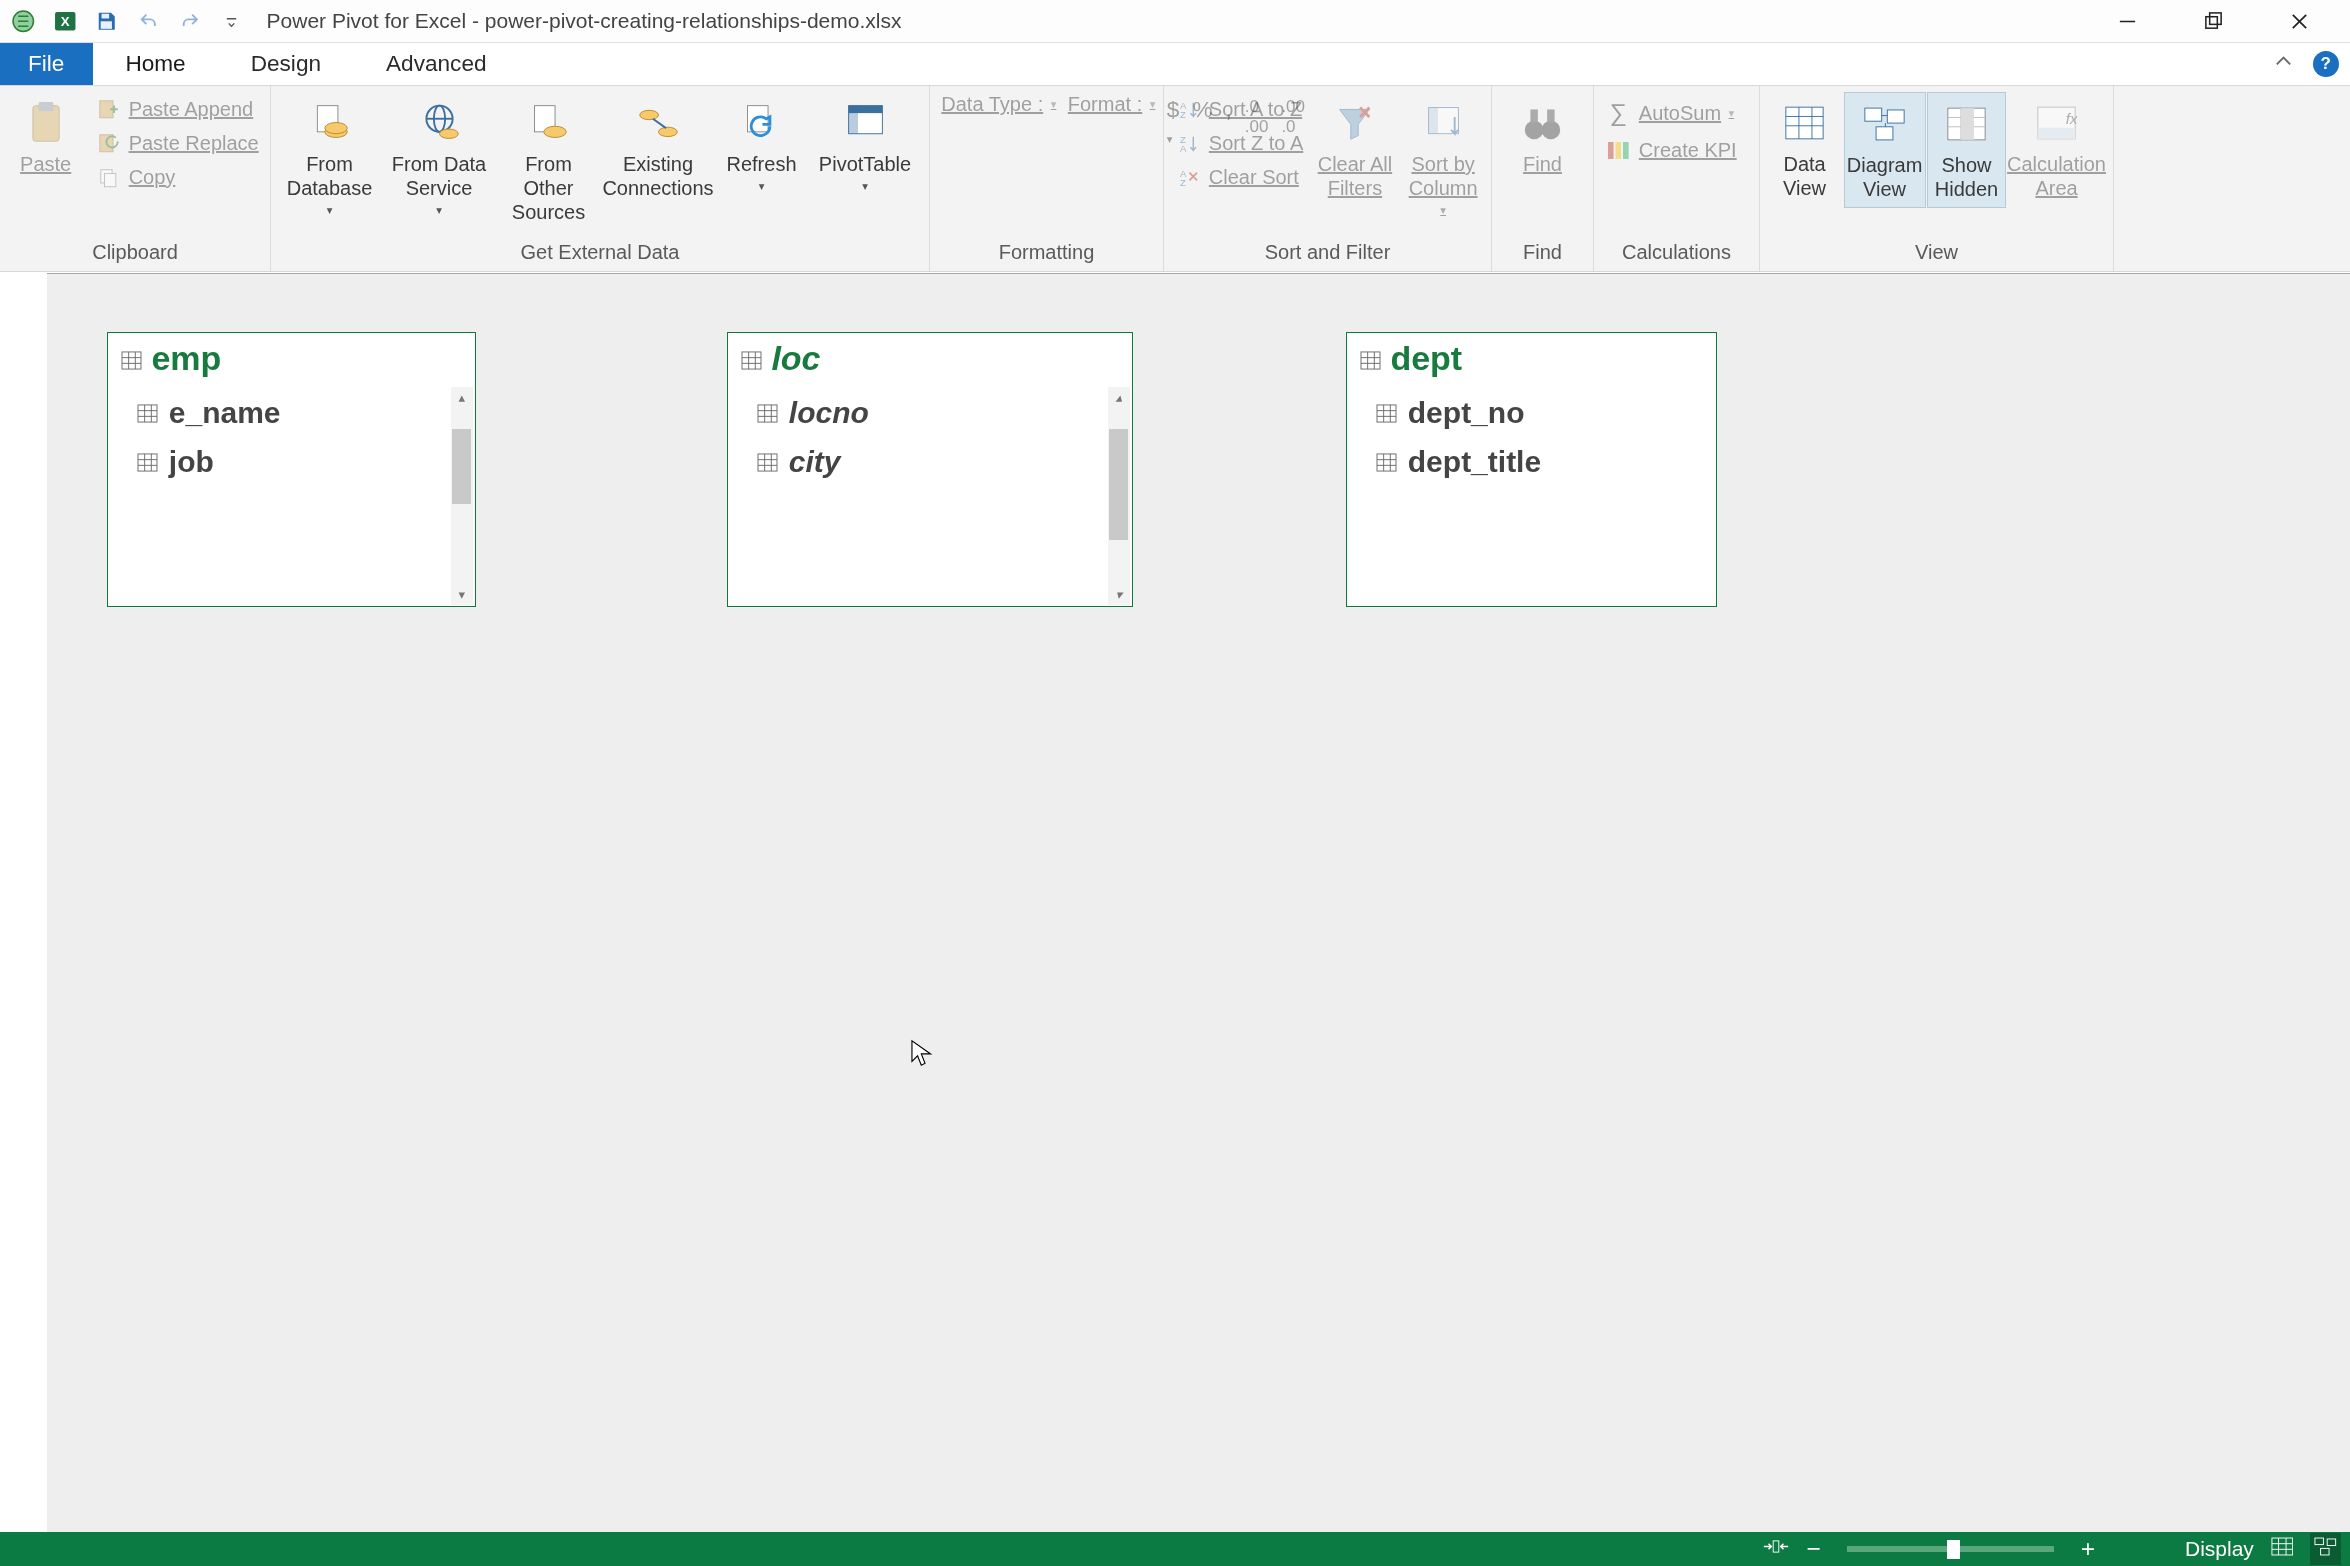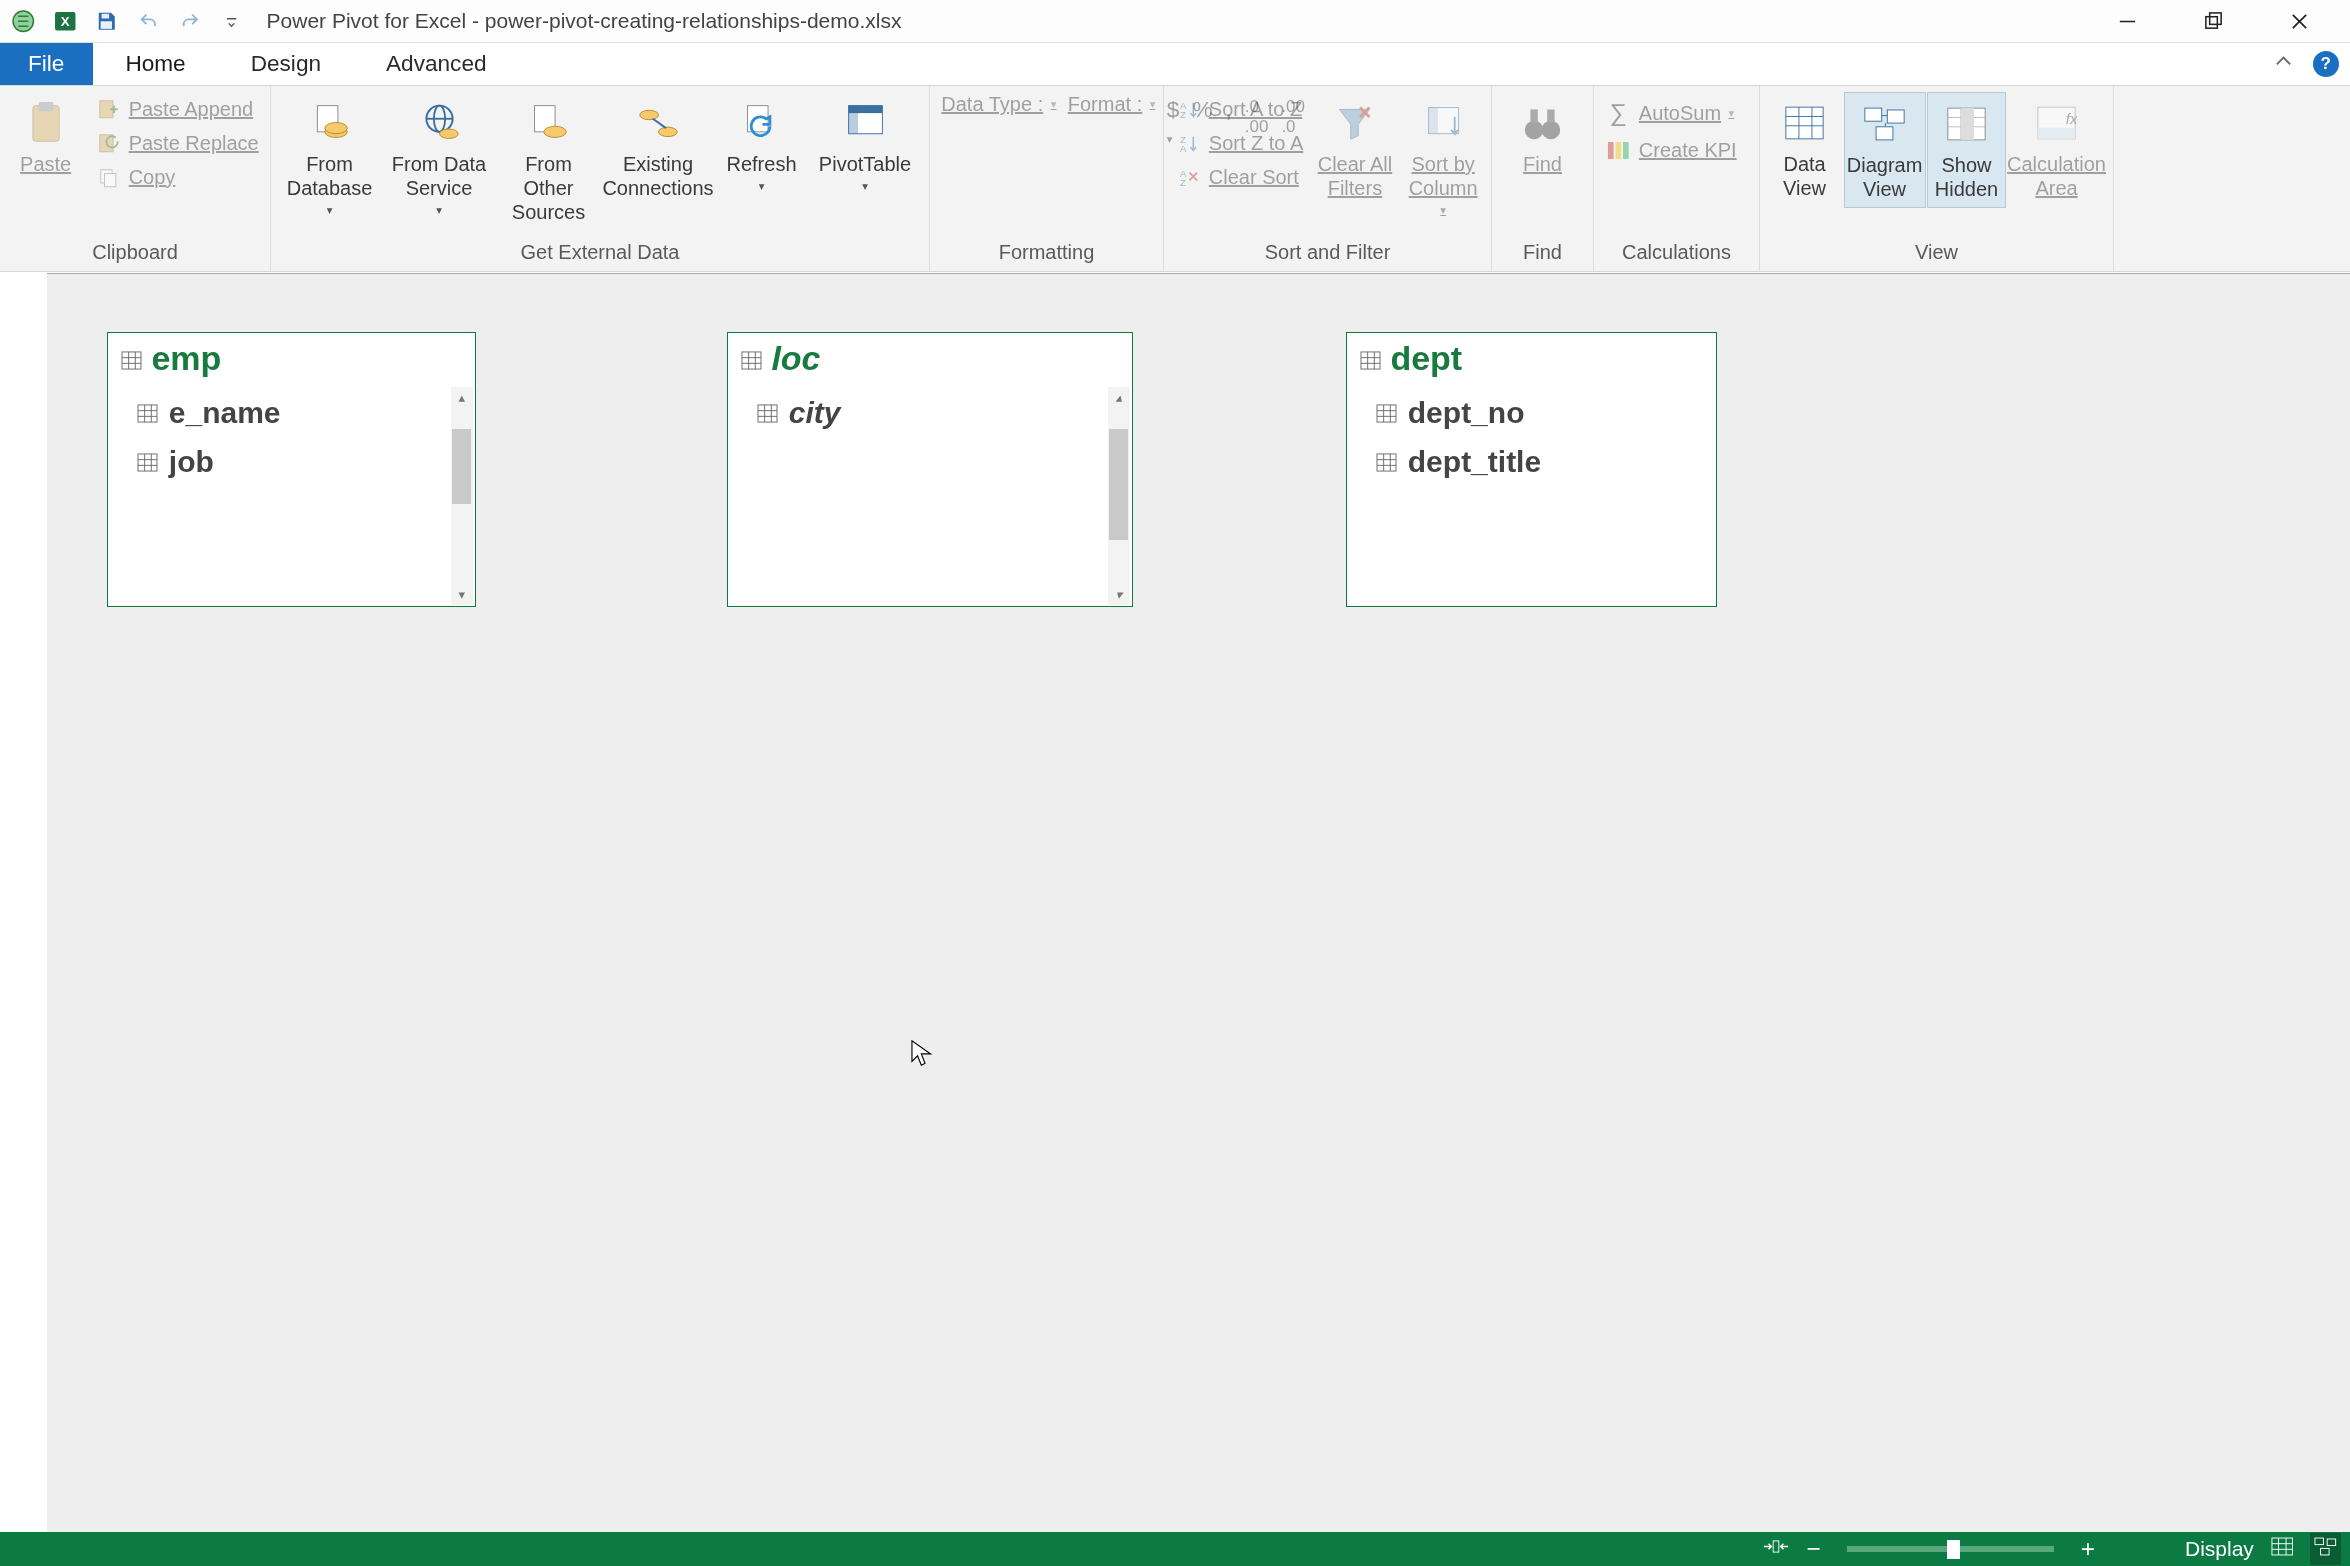--- a/index.html
+++ b/index.html
@@ -648,20 +648,27 @@
             <path d="M1 7h20M1 13h20M8 1v18M15 1v18" stroke="#6a6a6a"></path>
           </svg></span>
         <span>loc</span>
       </div>
       <div class="tb-body" style="height: 222px;">
         <div class="tb-field">
           <span><svg class="grid-icon" viewBox="0 0 22 20">
               <rect x="1" y="1" width="20" height="18" fill="#fff" stroke="#6a6a6a"></rect>
               <path d="M1 7h20M1 13h20M8 1v18M15 1v18" stroke="#6a6a6a"></path>
             </svg></span>
+          <span>locno</span>
+        </div>
+        <div class="tb-field">
+          <span><svg class="grid-icon" viewBox="0 0 22 20">
+              <rect x="1" y="1" width="20" height="18" fill="#fff" stroke="#6a6a6a"></rect>
+              <path d="M1 7h20M1 13h20M8 1v18M15 1v18" stroke="#6a6a6a"></path>
+            </svg></span>
           <span>city</span>
         </div>
         <div class="tb-scrollbar">
           <div class="sb-btn">▴</div>
           <div class="sb-track">
             <div class="sb-thumb" style="top:21px;height:111px;"></div>
           </div>
           <div class="sb-btn">▾</div>
         </div>
       </div>

